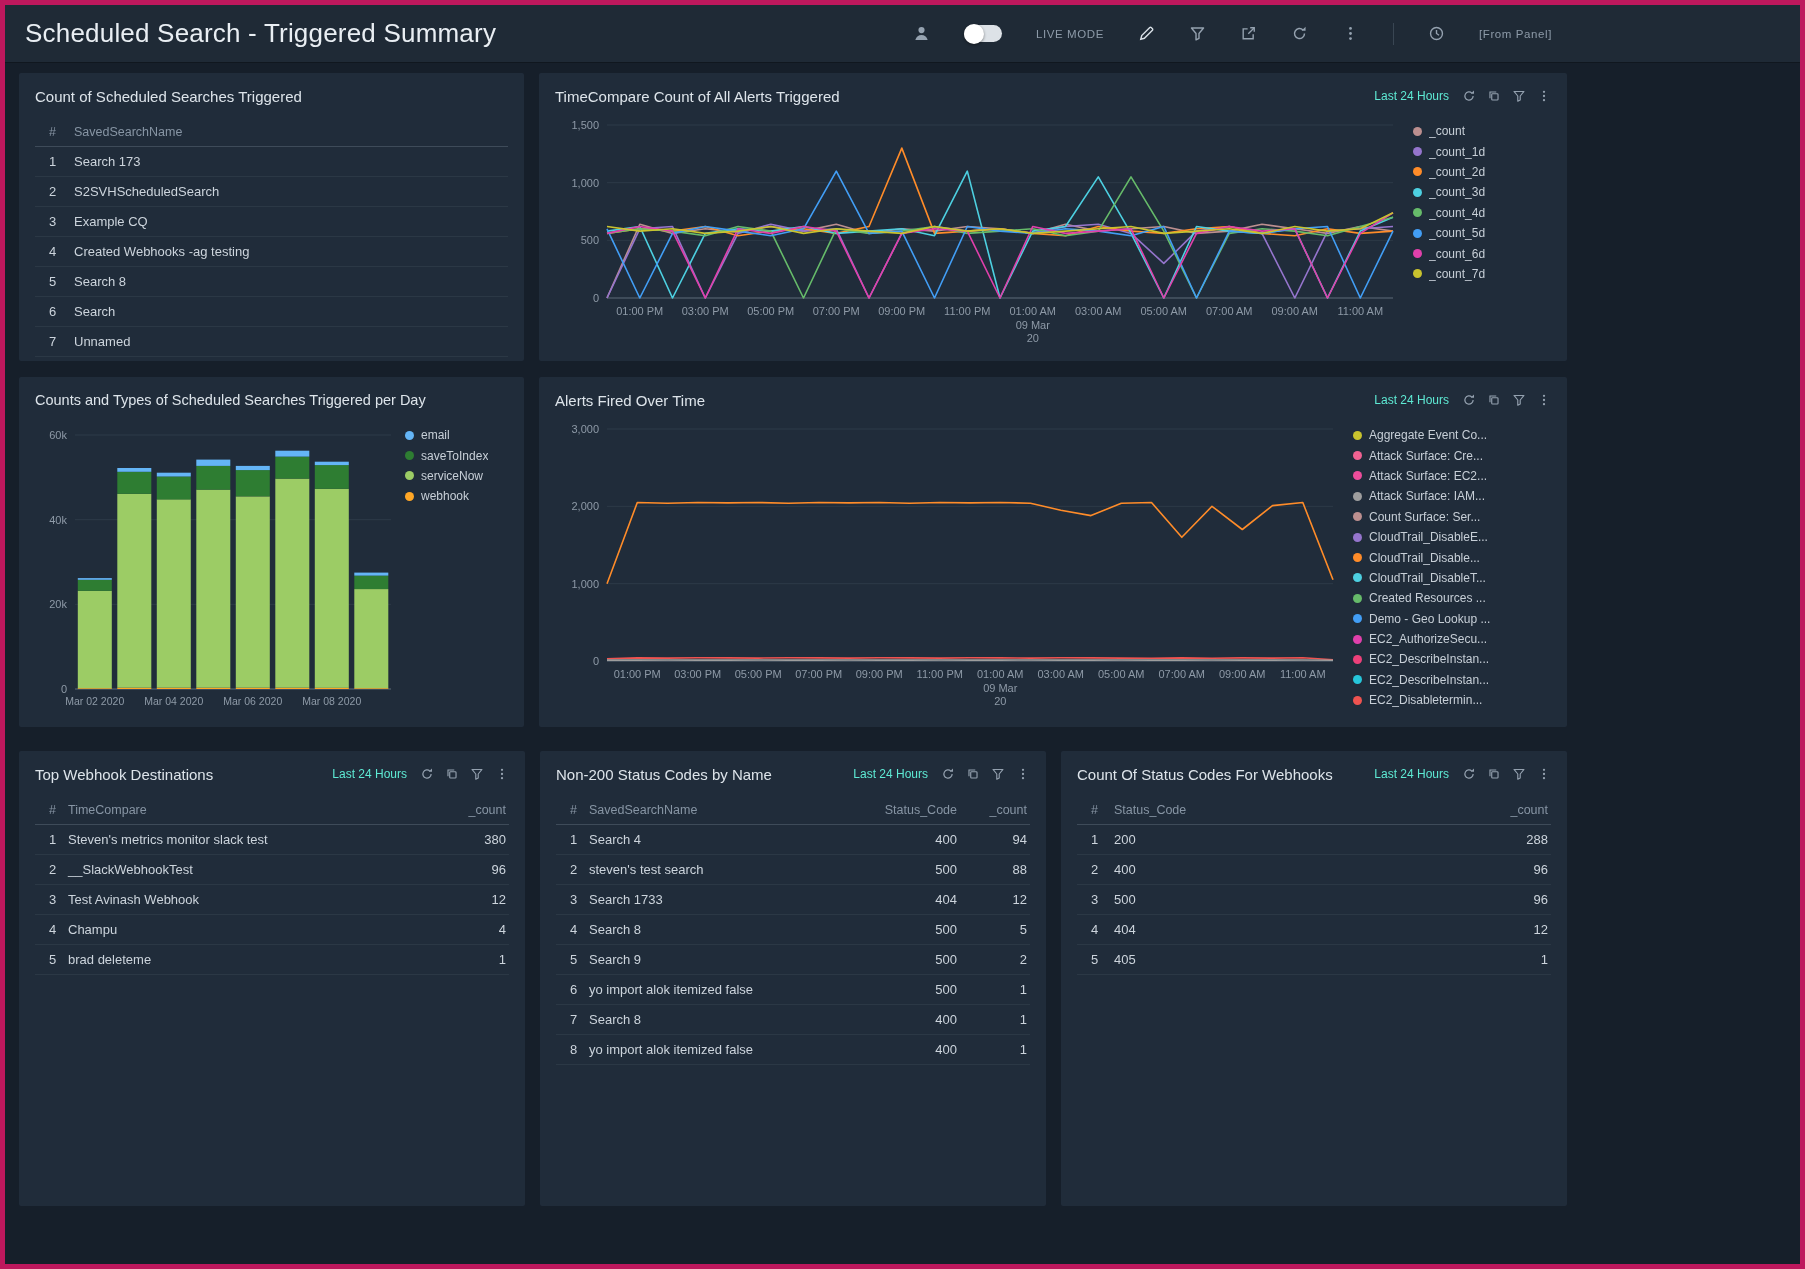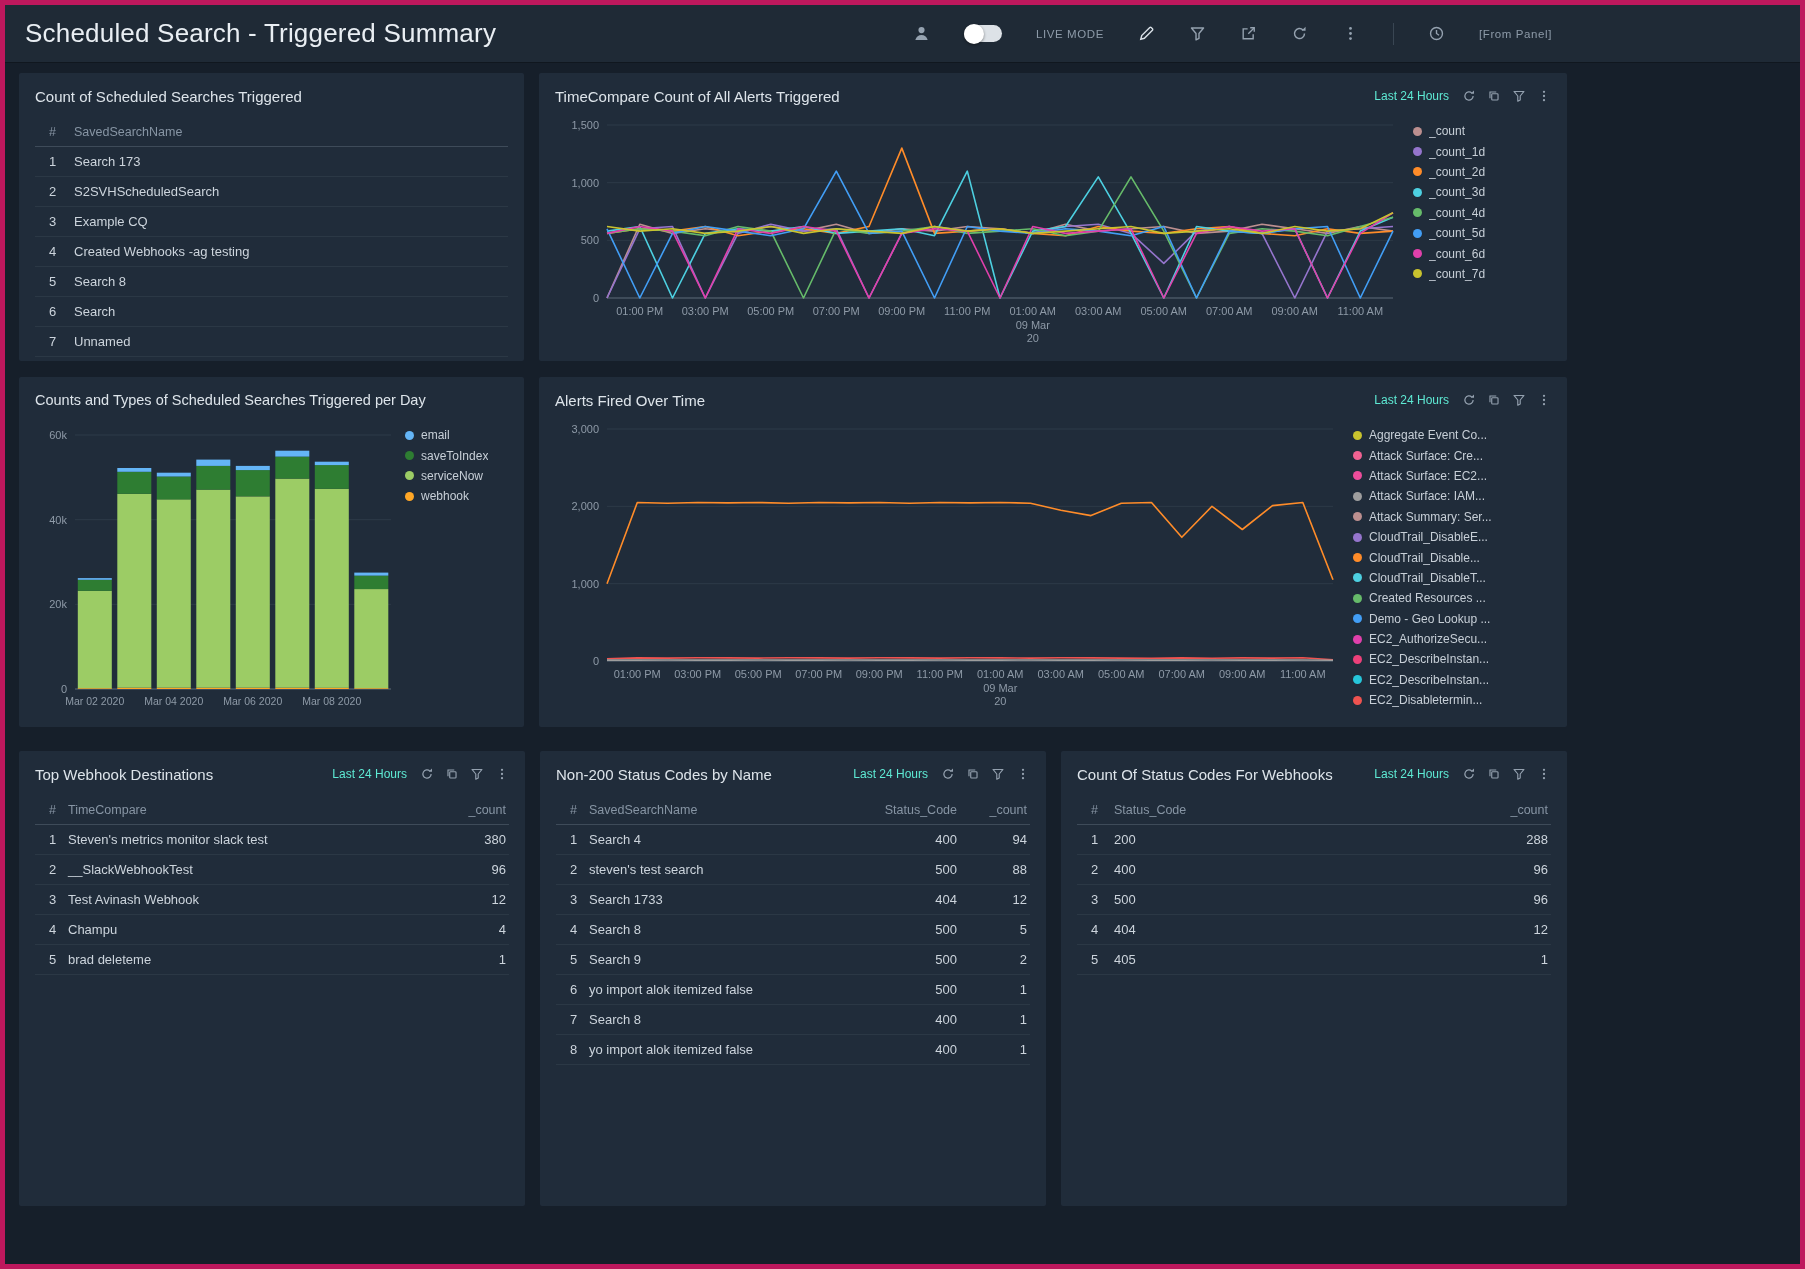--- a/index.html
+++ b/index.html
@@ -405,21 +405,21 @@
               <div class="litem">
                 <span class="ldot" style="background: rgb(236, 77, 155);"></span>
                 <span class="llabel">Attack Surface: EC2...</span>
               </div>
               <div class="litem">
                 <span class="ldot" style="background: rgb(158, 158, 158);"></span>
                 <span class="llabel">Attack Surface: IAM...</span>
               </div>
               <div class="litem">
                 <span class="ldot" style="background: rgb(188, 143, 143);"></span>
-                <span class="llabel">Attack Summary: Ser...</span>
+                <span class="llabel">Count Surface: Ser...</span>
               </div>
               <div class="litem">
                 <span class="ldot" style="background: rgb(149, 117, 205);"></span>
                 <span class="llabel">CloudTrail_DisableE...</span>
               </div>
               <div class="litem">
                 <span class="ldot" style="background: rgb(255, 140, 41);"></span>
                 <span class="llabel">CloudTrail_Disable...</span>
               </div>
               <div class="litem">

